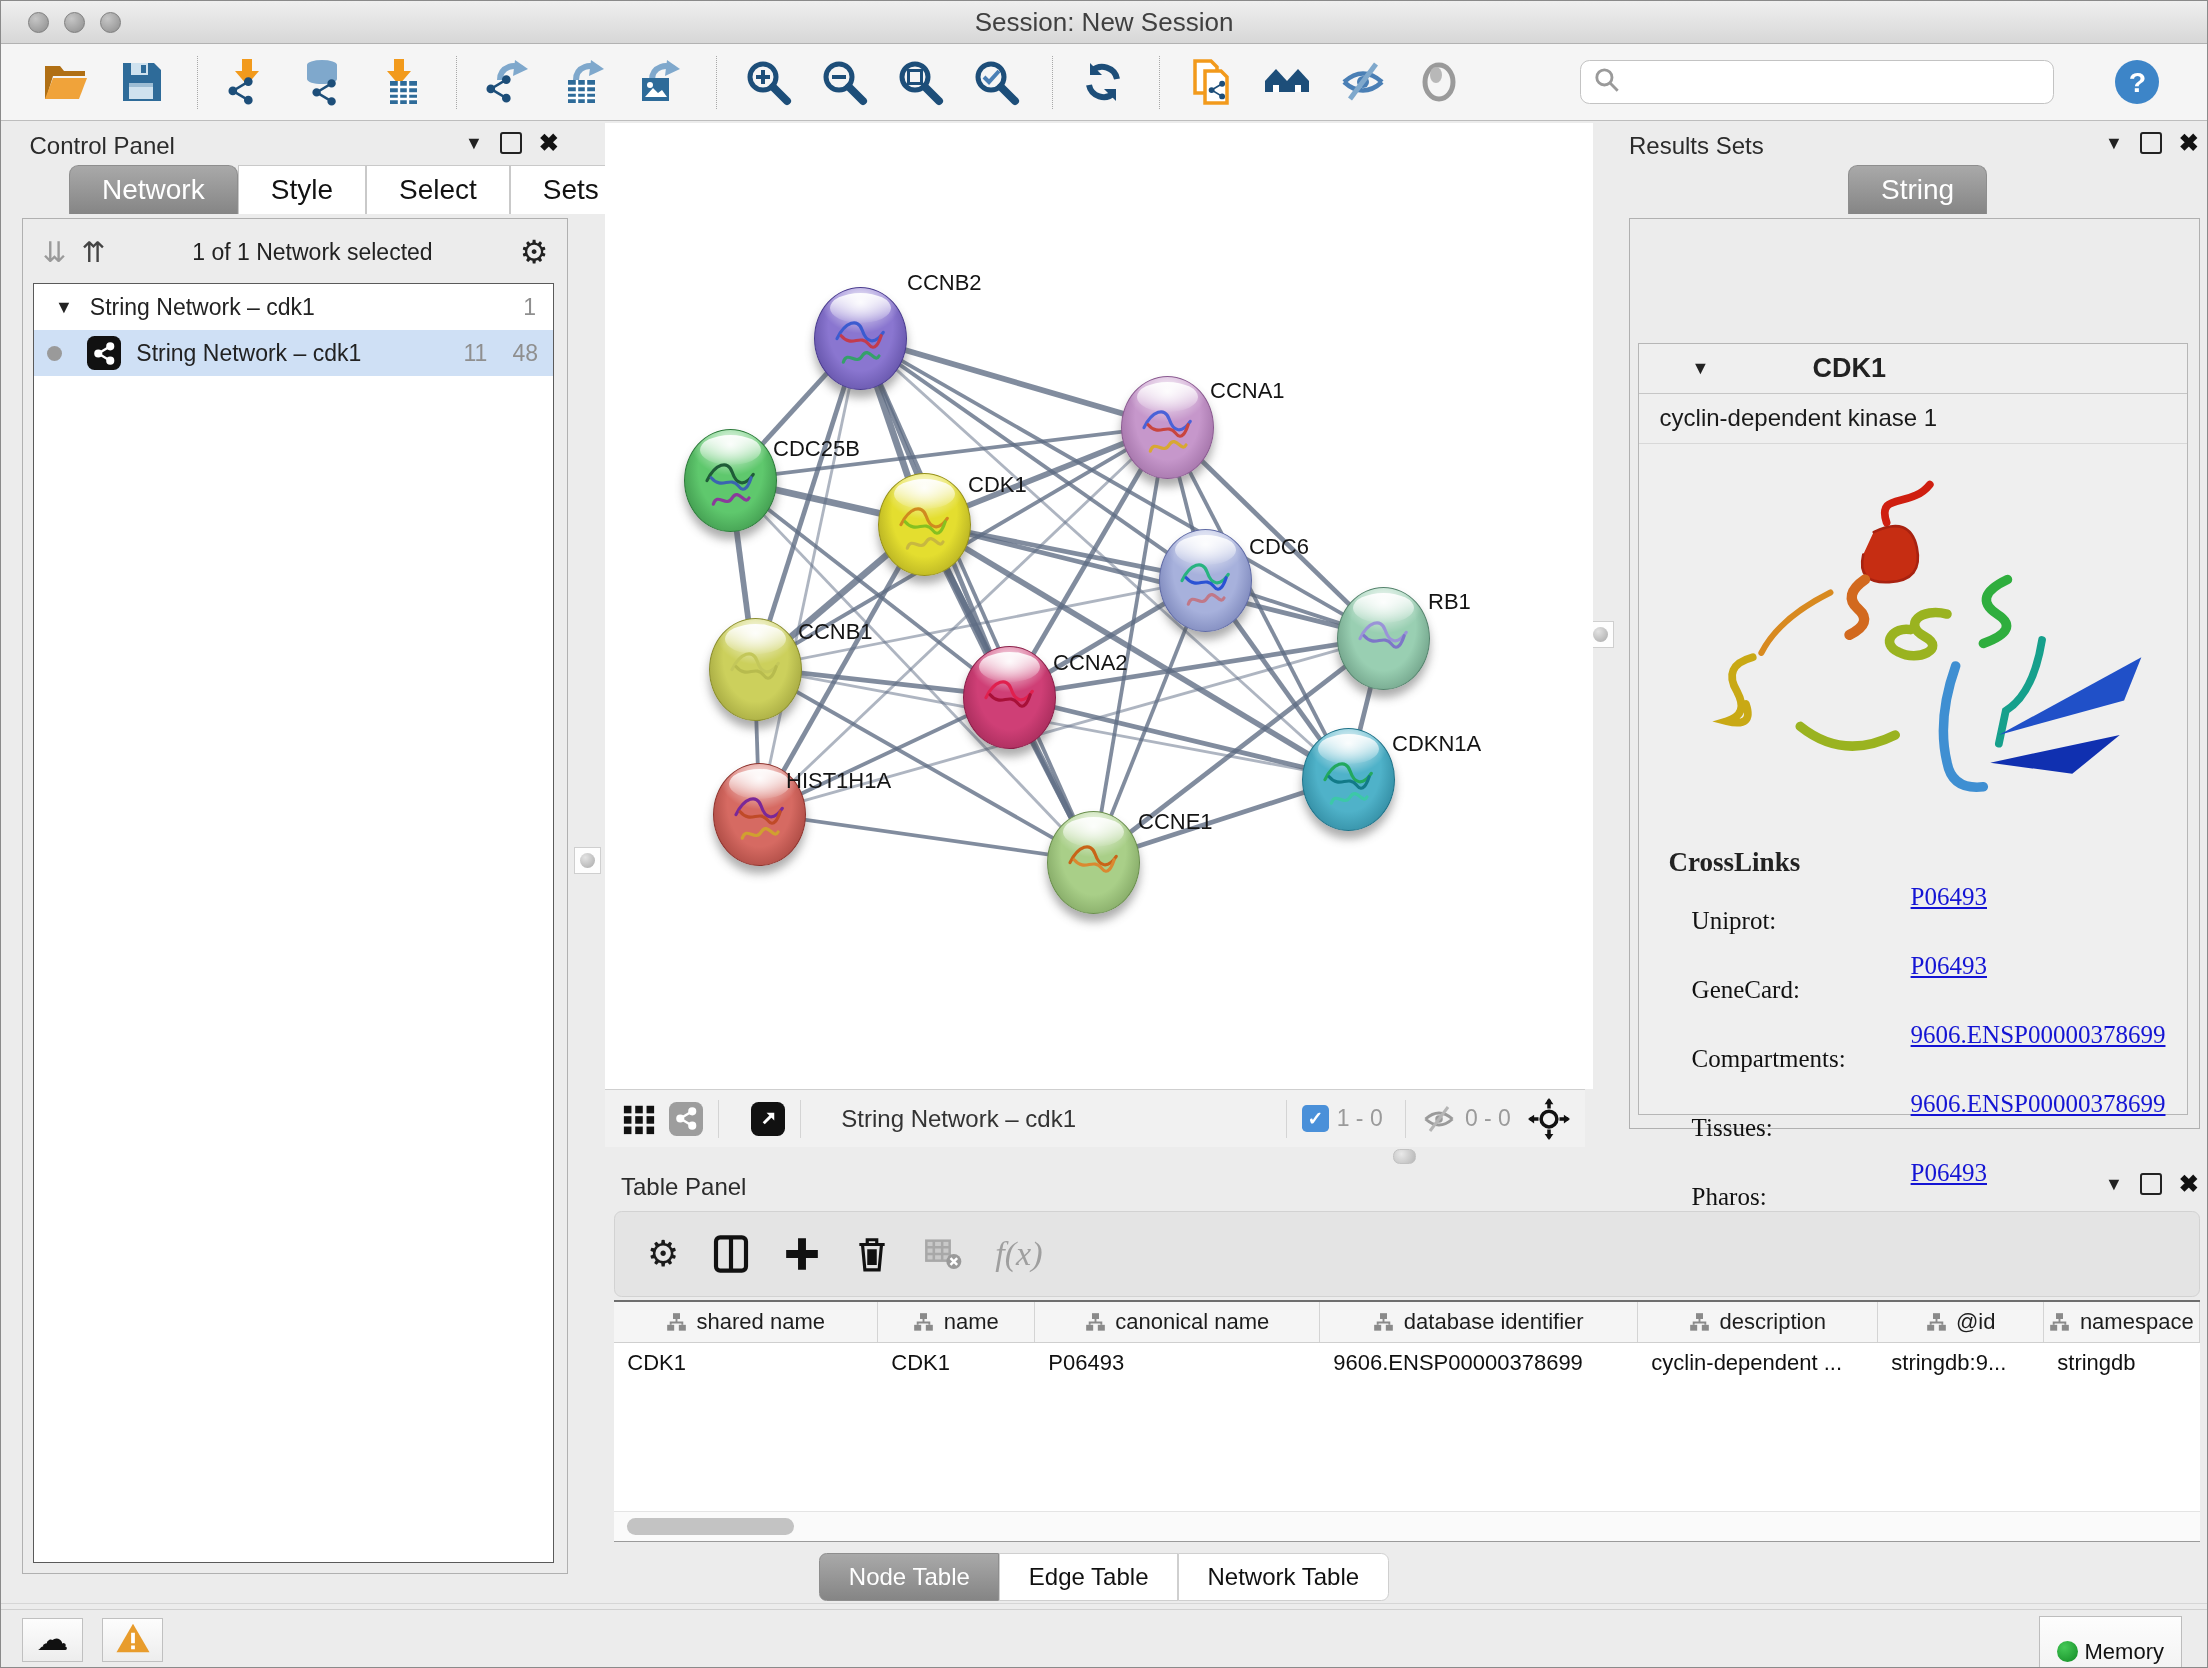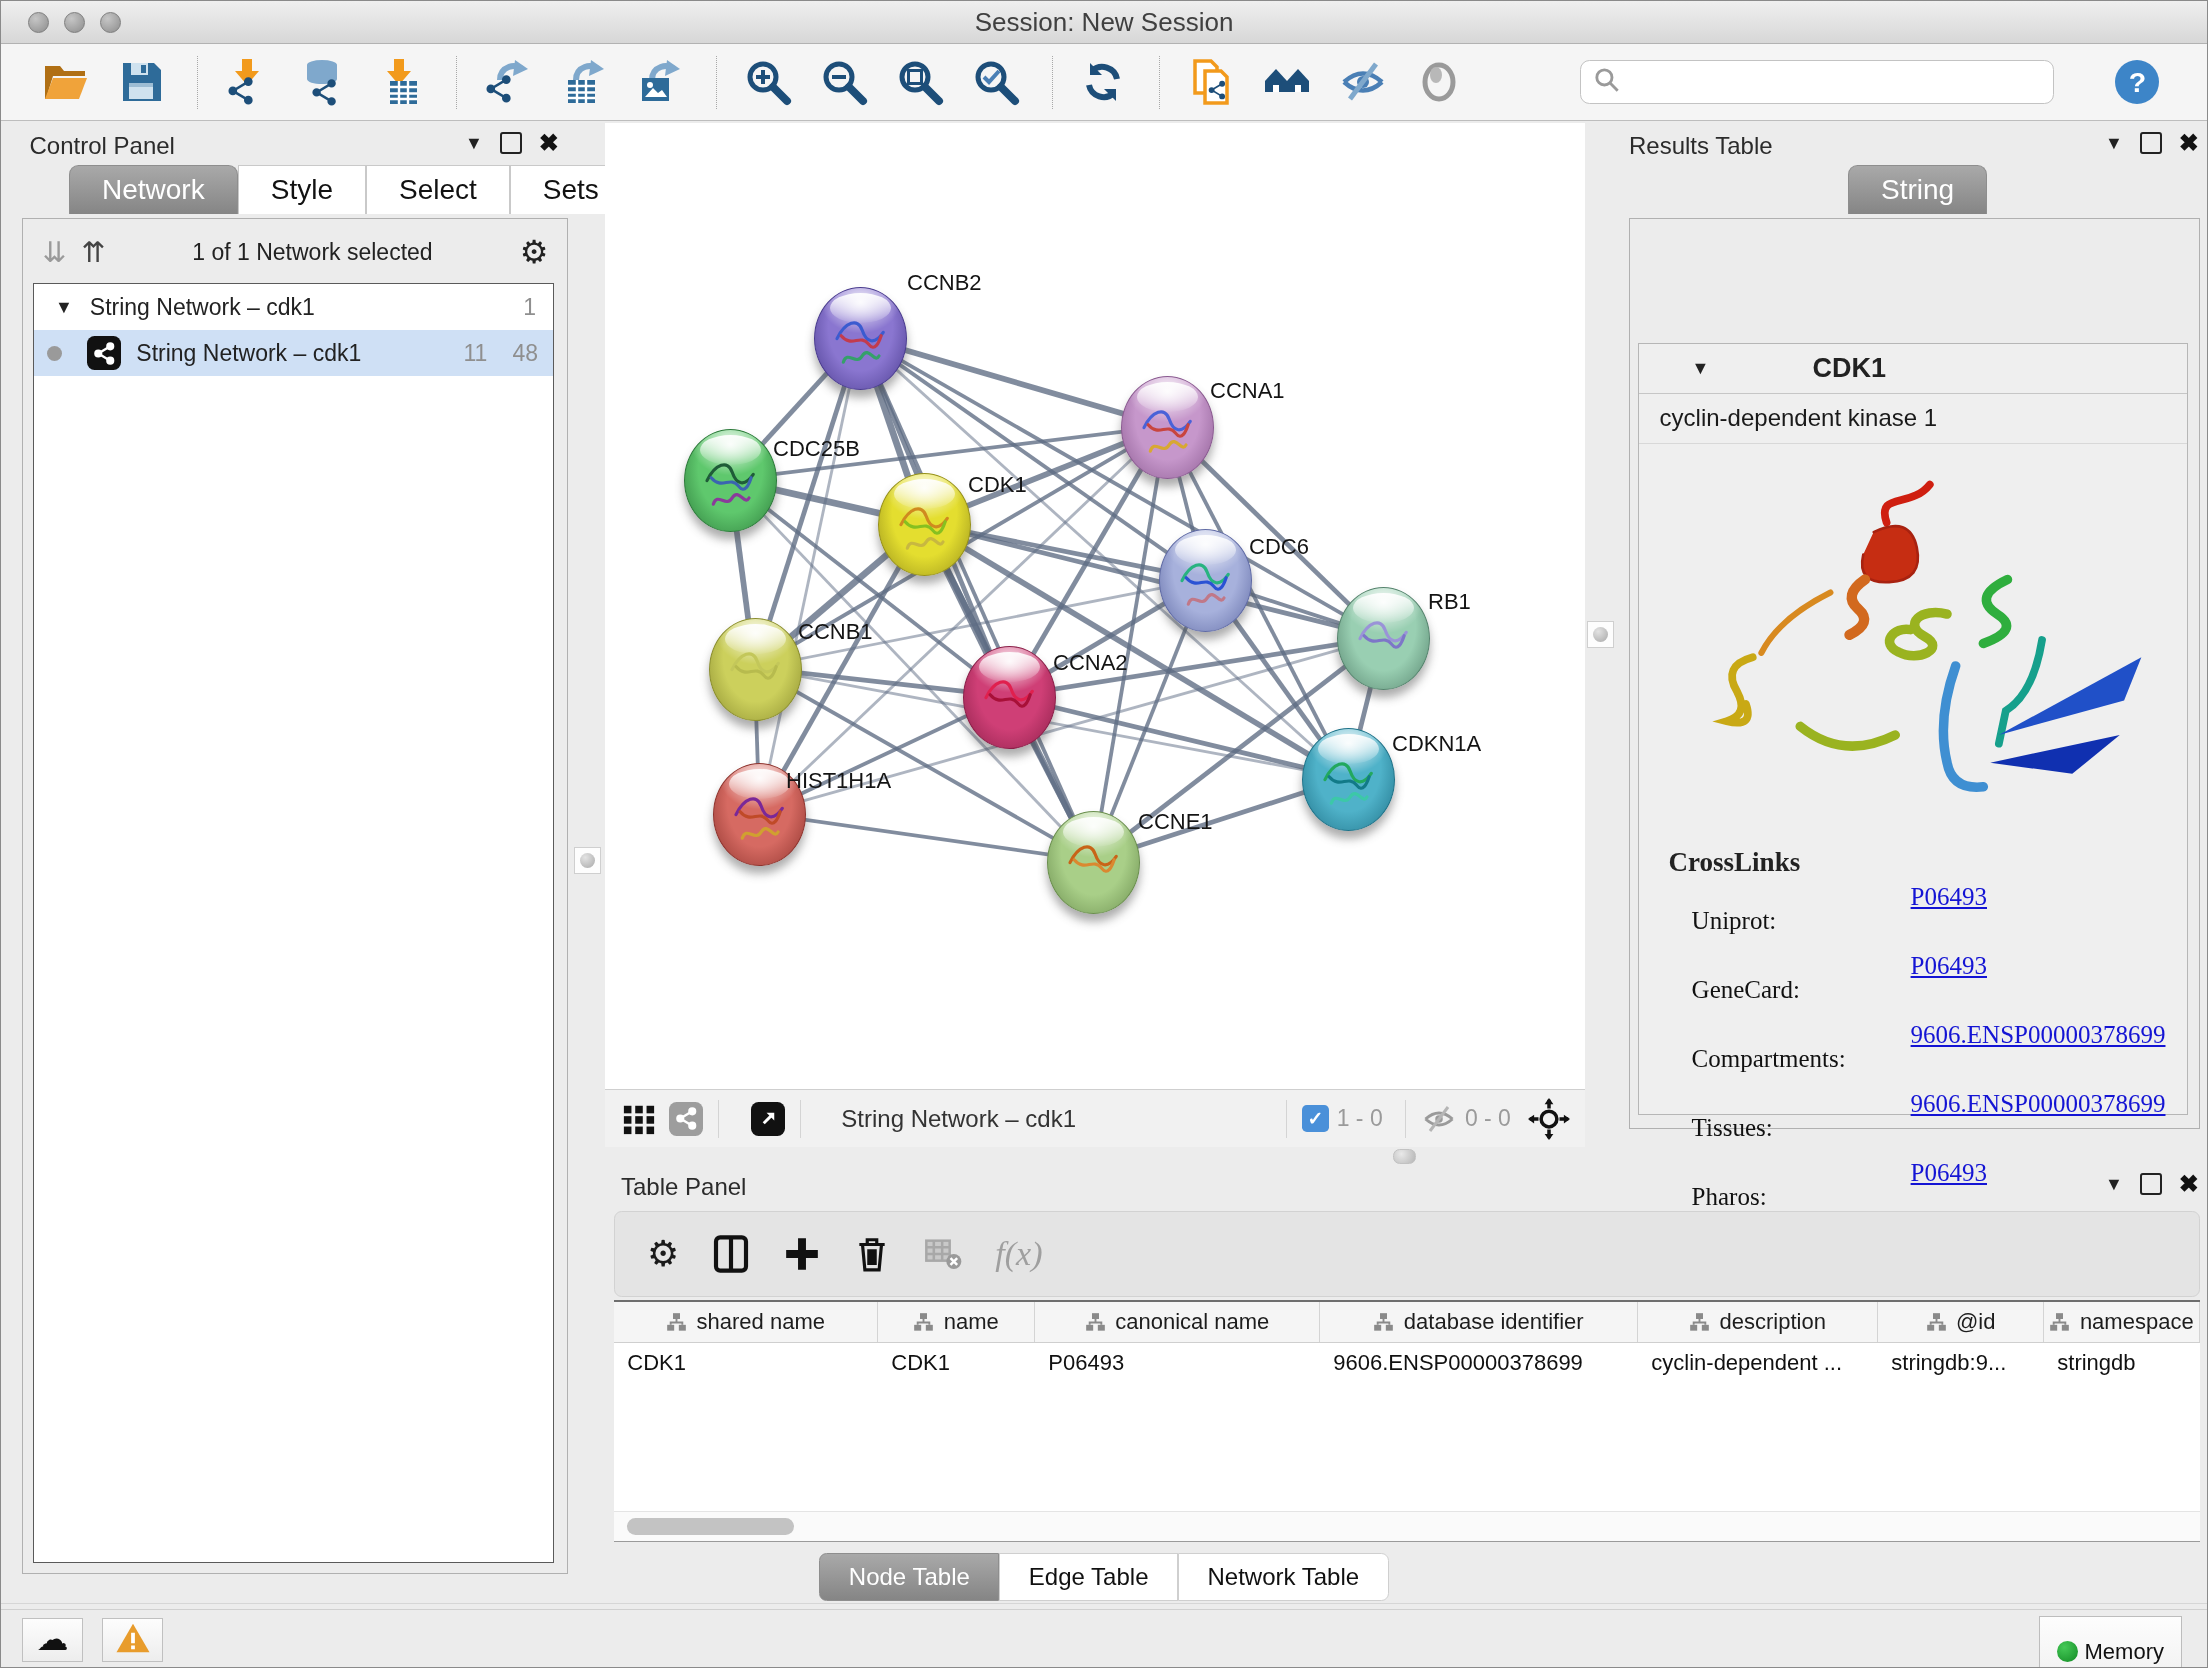--- a/index.html
+++ b/index.html
@@ -41,21 +41,21 @@
   #cp-tabs{position:absolute;left:68px;top:164px;display:flex;}
   #cp-toolrow{position:absolute;left:32px;top:228px;width:521px;height:46px;display:flex;align-items:center;font-size:23px;}
   #cp-tree{position:absolute;left:32px;top:282px;width:521px;height:1280px;background:#fff;border:1.9px solid #5a5a5a;box-sizing:border-box;}
   .treerow{position:relative;height:46px;display:flex;align-items:center;font-size:23px;}
   .treerow.selrow{background:#cfe0f5;}
   .cnt{color:#8f8f8f;}
   .sharechip{width:34px;height:34px;border-radius:7.6px;background:#111;display:flex;align-items:center;justify-content:center;}
   .sharechip.gray{background:#9d9d9d;}
   .sharechip svg{width:23px;height:23px;}
   
-  #canvas{position:absolute;left:604px;top:122px;width:980px;height:966px;background:#fff;}
+  #canvas{position:absolute;left:604px;top:122px;width:980px;height:966px;background:#fff;padding-left:8px;}
   #edges{position:absolute;left:0;top:0;}
   .node{position:absolute;width:91px;height:101px;border-radius:50%;box-shadow:0 7.6px 9.5px rgba(70,70,70,.45);}
   .node .shine{position:absolute;left:16%;top:5%;width:68%;height:30%;border-radius:50%;
     background:linear-gradient(rgba(255,255,255,.95),rgba(255,255,255,.05));}
   .node svg{position:absolute;left:18%;top:30%;width:64%;height:50%;overflow:visible;}
   .nlabel{position:absolute;font-size:22px;color:#141414;white-space:nowrap;}
   #netstatus{position:absolute;left:604px;top:1088px;width:980px;height:57px;background:#f1f1f1;
     border-top:1px solid #cfcfcf;display:flex;align-items:center;}
   .nsicon{margin-left:17px;display:flex;align-items:center;justify-content:center;}
   .nssep{width:0;height:38px;border-left:1px solid #d4d4d4;margin:0 15px;}
@@ -552,21 +552,21 @@
           <g fill="#111">
             <path d="M24 0l5 7h-10z"></path>
             <path d="M24 48l-5-7h10z"></path>
             <path d="M0 24l7-5v10z"></path>
             <path d="M48 24l-7 5v-10z"></path>
           </g>
         </svg>
     </span>
   </div>
 
-  <div class="phead" style="left:1628px;top:131px">Results Table</div>
+  <div class="phead" style="left:1628px;top:131px">Results Sets</div>
   <div class="pctrl" style="left:2104px;top:131px">
     <span class="tri">▼</span>
     <span class="floatbox"></span>
     <span class="xicon">✖</span>
   </div>
   <div class="tabbtn sel" style="position:absolute;left:1847px;top:164px">String</div>
   <div id="rp-box">
     <div id="rp-section">
       <div id="rp-sechead">
         <span class="tri" style="margin-left:53px">▼</span>

